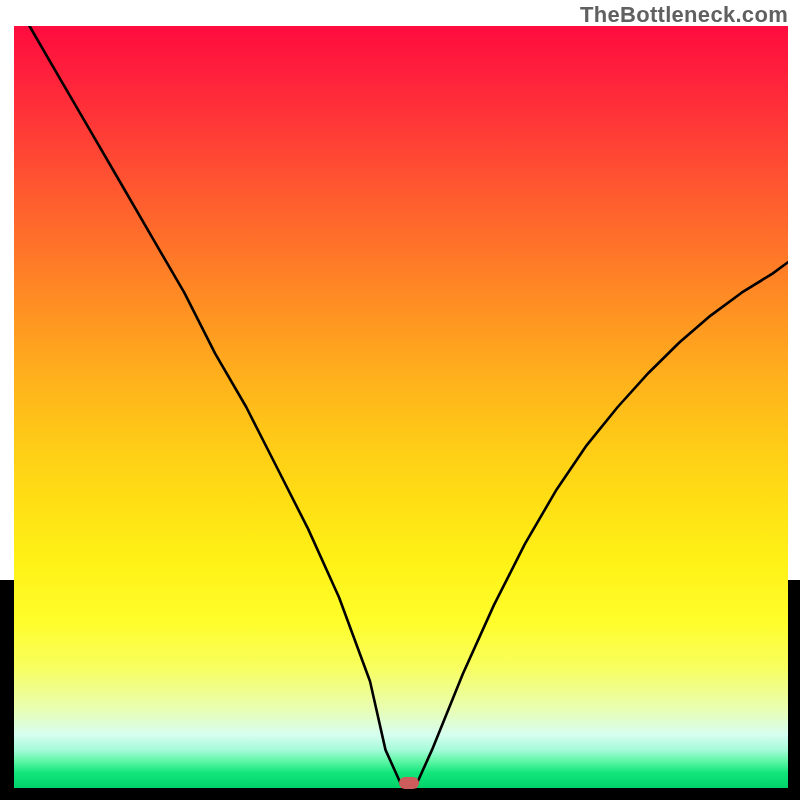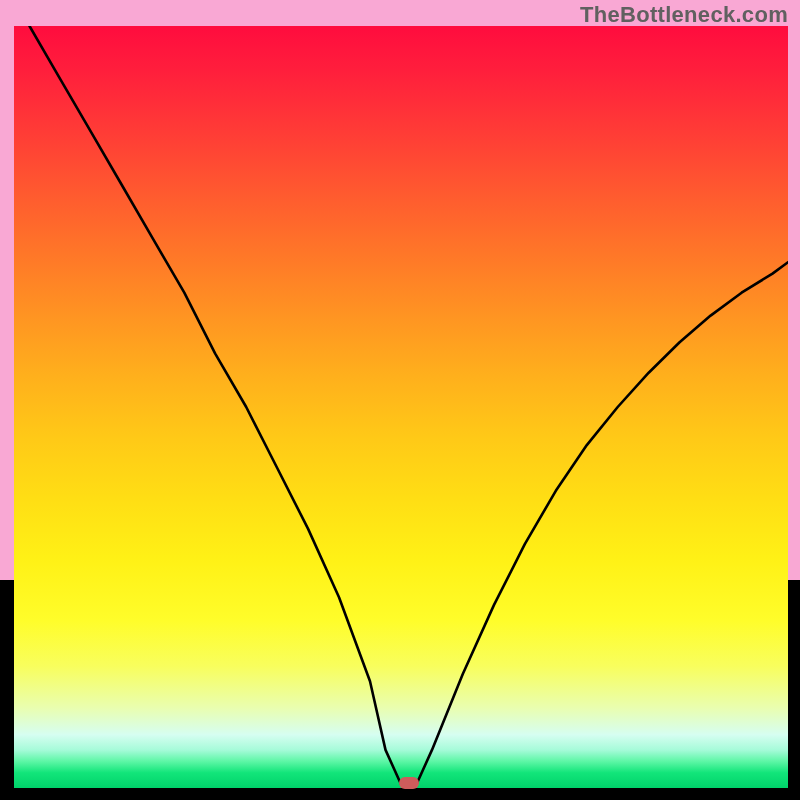--- a/index.html
+++ b/index.html
@@ -8,21 +8,21 @@
     width: 800px;
     height: 800px;
     background: #000;
     font-family: Arial, Helvetica, sans-serif;
     overflow: hidden;
   }
   .frame {
     position: relative;
     width: 800px;
     height: 580px;
-    background: #f9a8d4;
+    background: #ffffff;
   }
   .watermark {
     position: absolute;
     top: 2px;
     right: 12px;
     color: #606060;
     font-size: 22px;
     font-weight: 600;
     letter-spacing: 0.3px;
     z-index: 30;

